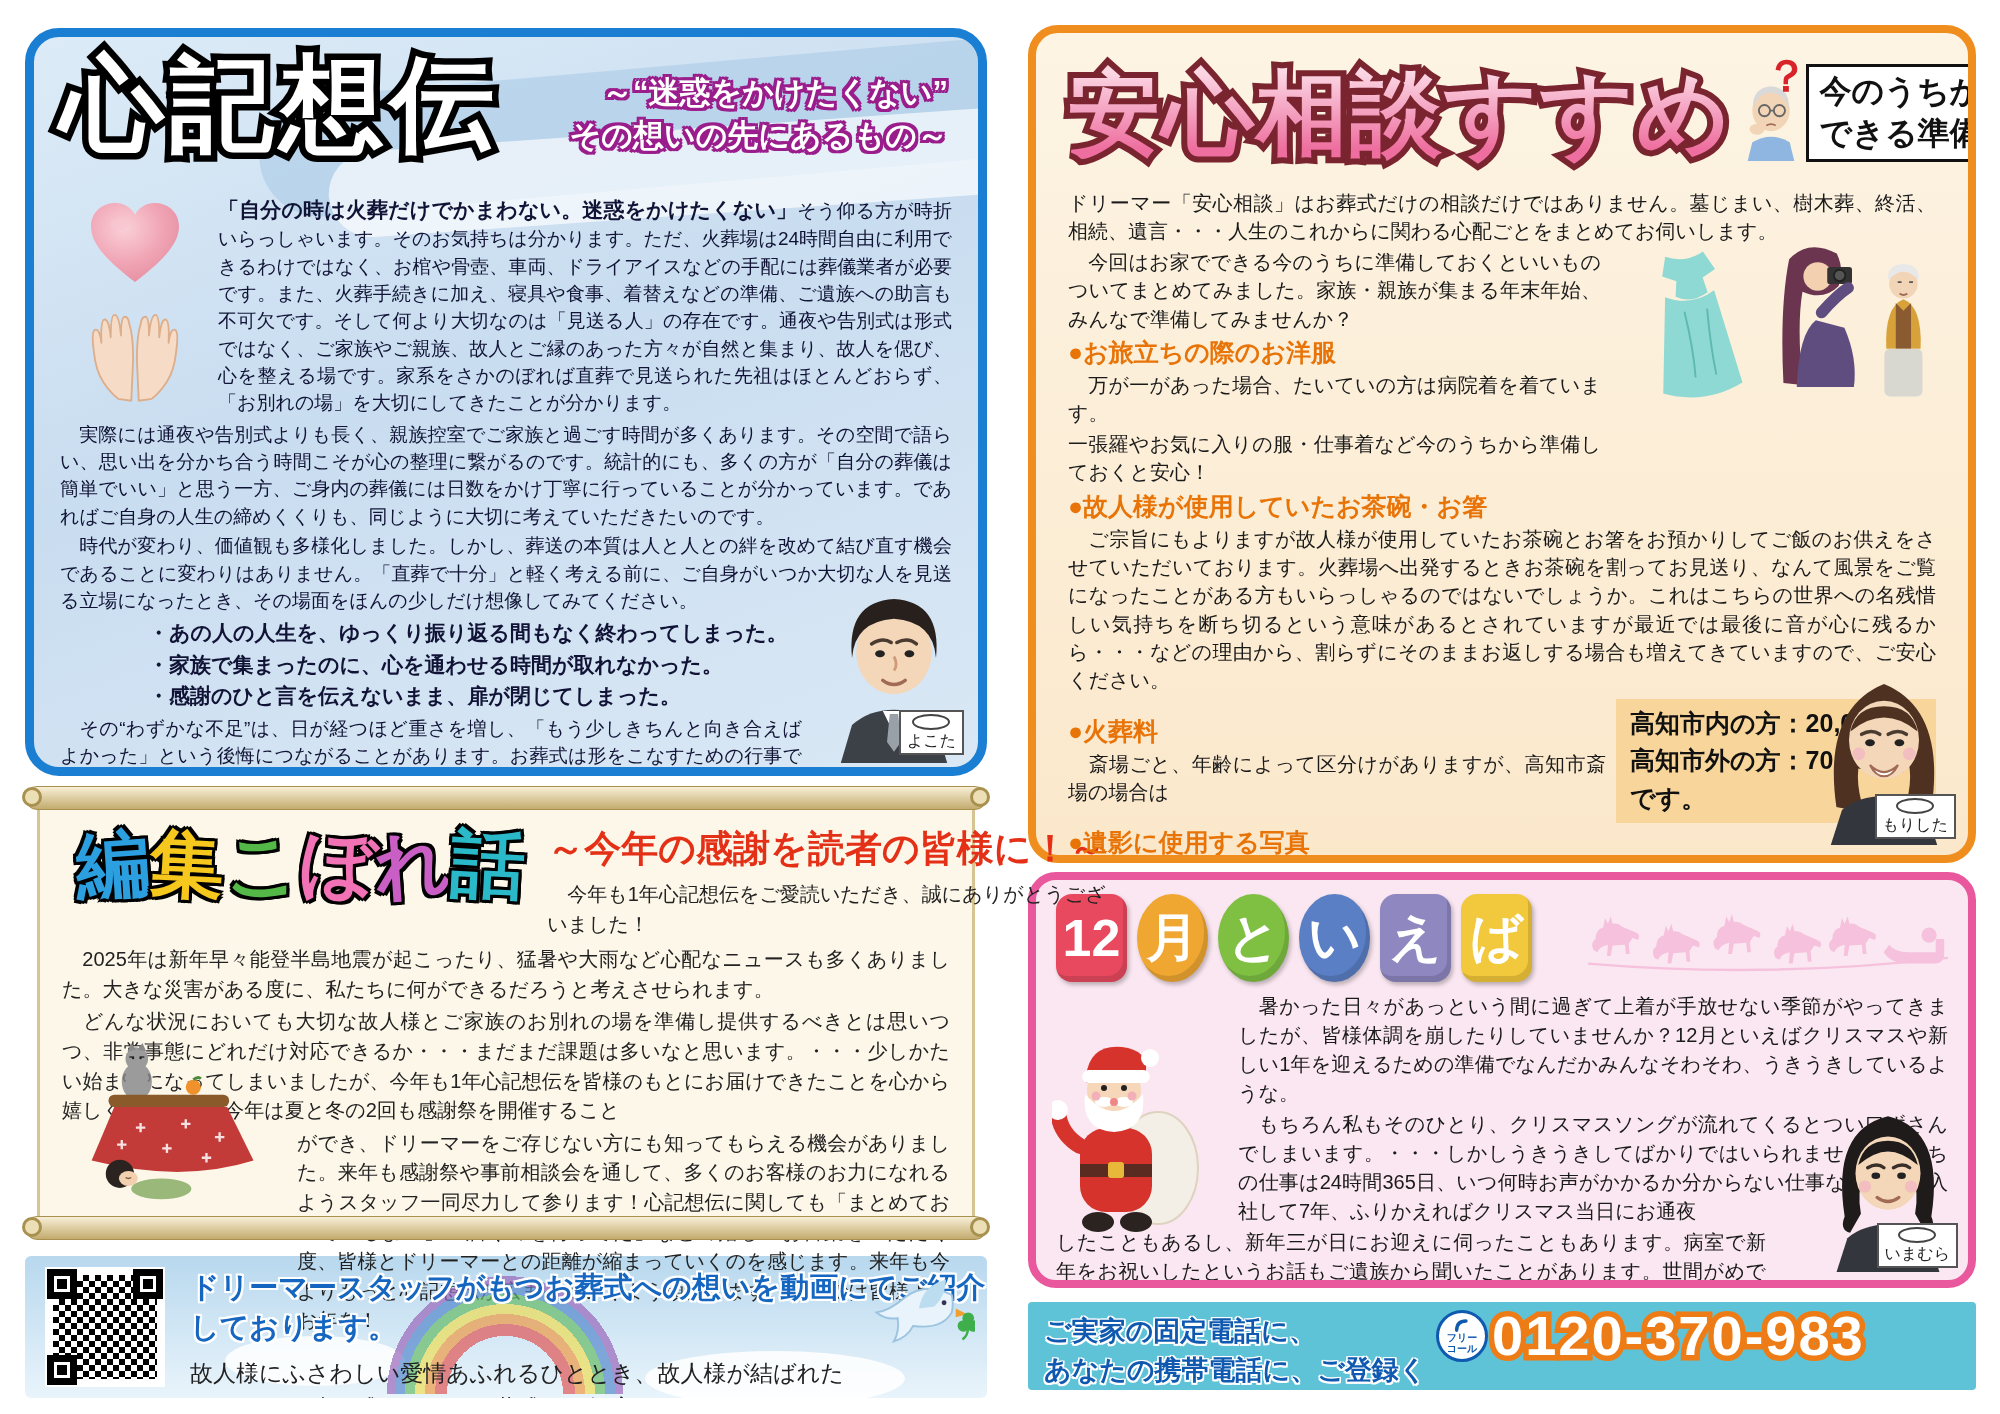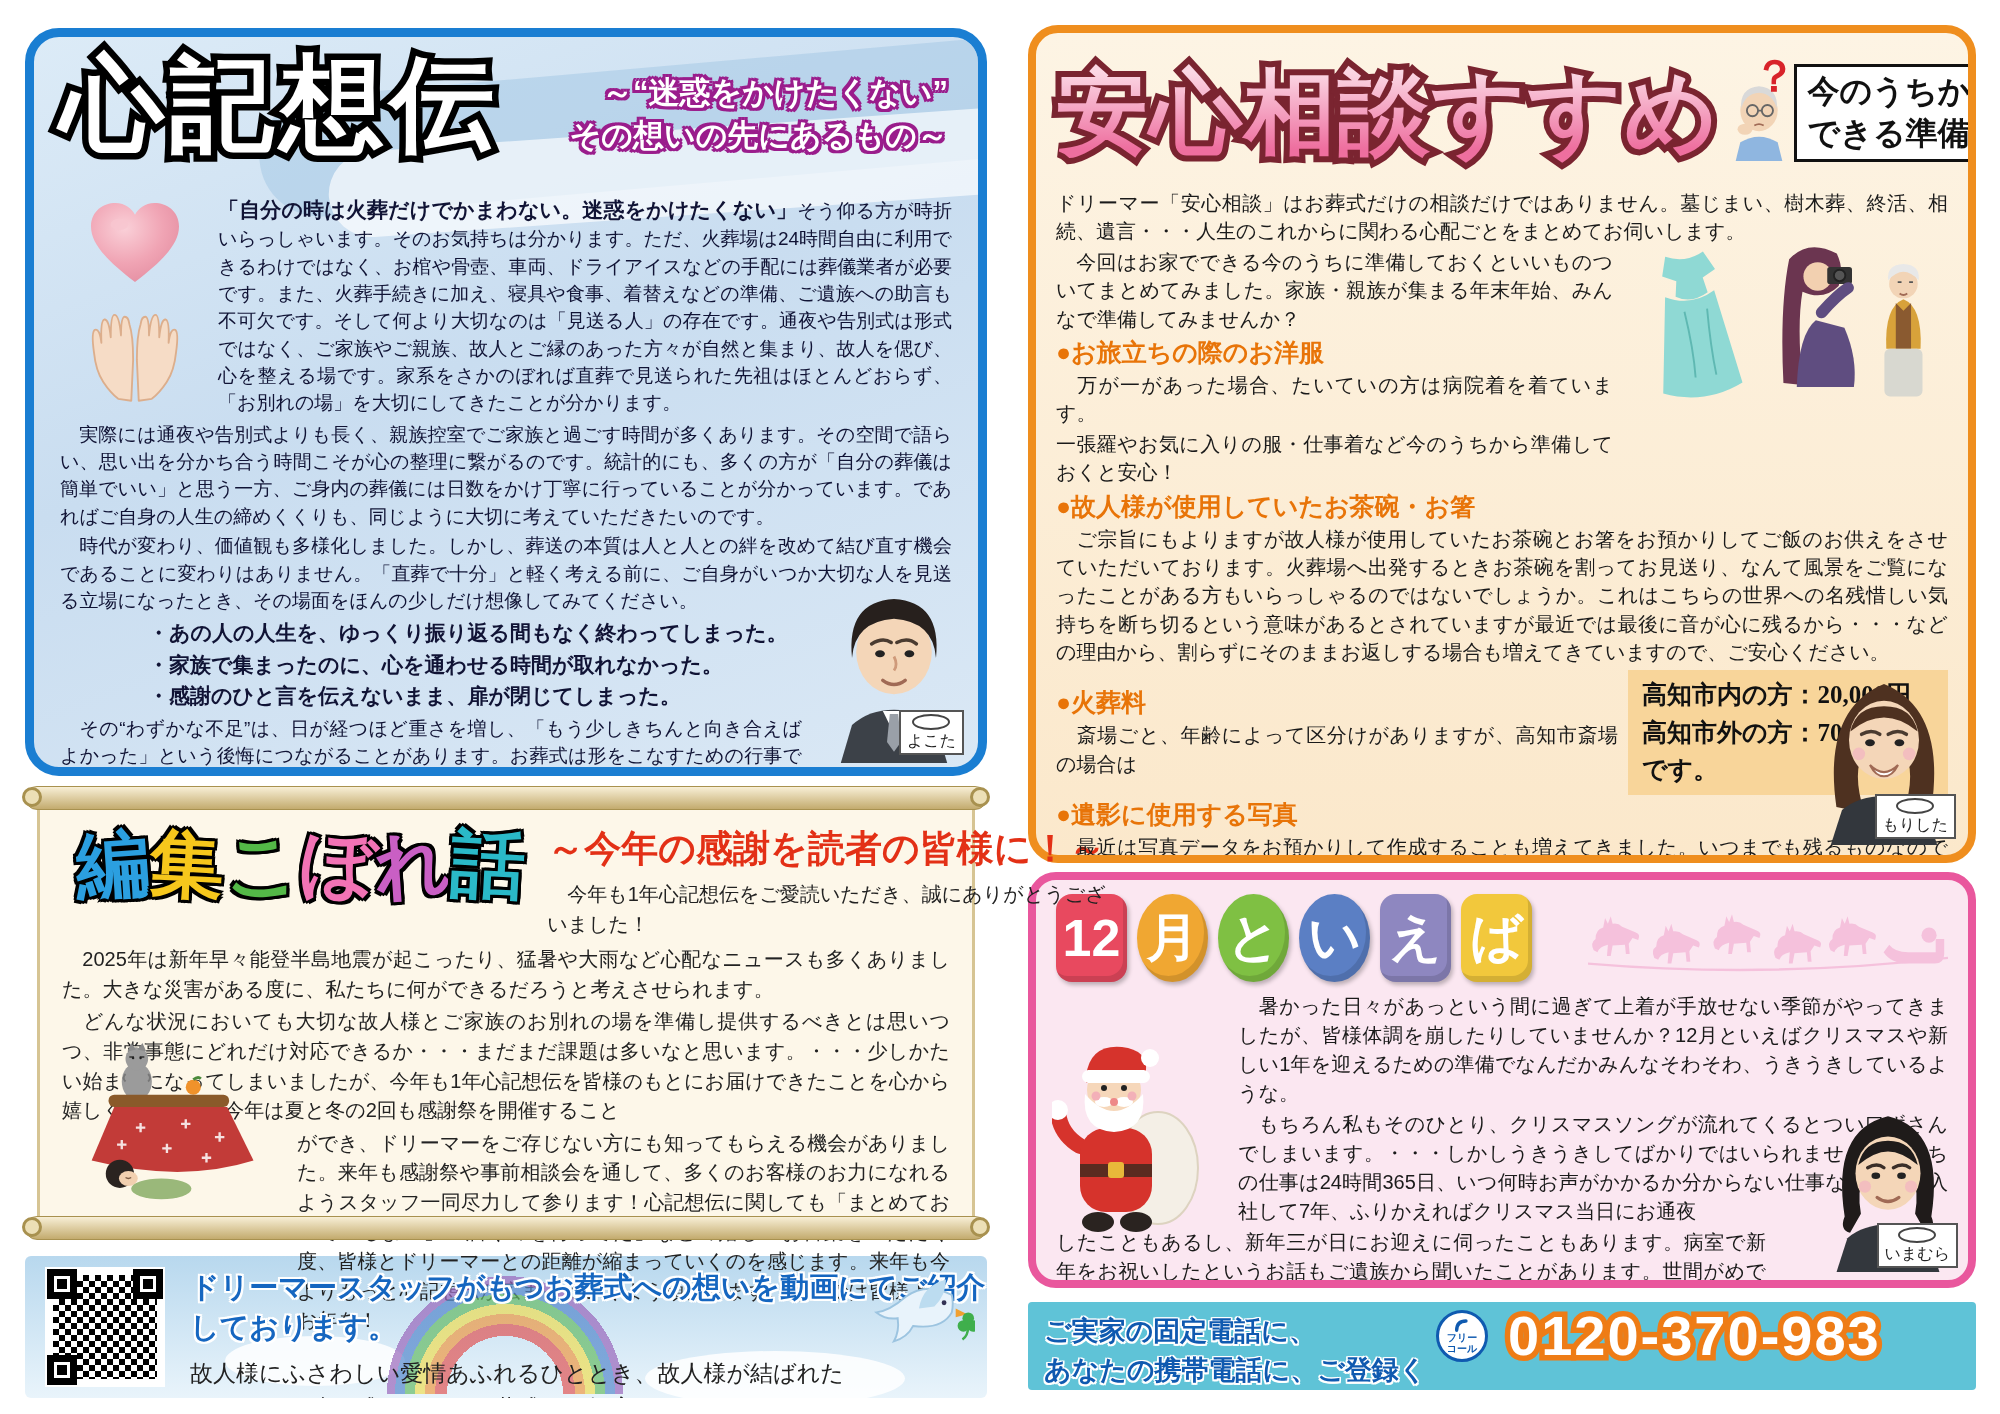--- a/index.html
+++ b/index.html
@@ -72,21 +72,21 @@
   .qr .f{position:absolute;width:30px;height:30px;border:7px solid #000;background:#fff;box-sizing:border-box;}
   .qr .f::after{content:"";position:absolute;inset:3px;background:#000;}
   .qr .f.tl{top:2px;left:2px;} .qr .f.tr{top:2px;right:2px;} .qr .f.bl{bottom:2px;left:2px;}
   .v-text{position:relative;z-index:2;margin-left:165px;padding-top:12px;}
   .v-head{font-size:29px;font-weight:bold;color:#1566c0;margin-bottom:8px;}
   .v-line{font-size:23px;color:#222;line-height:1.5;}
   #dove{position:absolute;right:12px;top:18px;z-index:2;}
 
   
   #p-advice{left:1028px;top:25px;width:948px;height:838px;border:8px solid #ef8e1e;border-radius:30px;
-            background:linear-gradient(#fdf4e4,#fbe8cb);padding:6px 20px;font-family:Liberation Serif, serif;}
+            background:linear-gradient(#fdf4e4,#fbe8cb);padding:6px 32px;}
   .ad-head{display:flex;align-items:center;gap:6px;height:148px;}
   .t-advice{font-size:92px;letter-spacing:2px;line-height:1.2;}
   .t-advice .bg{-webkit-text-stroke:12px #7a2430;}
   .t-advice .fg{background:linear-gradient(#fbd7e4 10%,#ee6f9f 85%);-webkit-background-clip:text;background-clip:text;color:#f08cb0;-webkit-text-fill-color:transparent;}
   .ad-badge-grp{margin-left:auto;display:flex;align-items:center;gap:2px;}
   .eld-wrap{position:relative;padding-top:16px;}
   .qmark{position:absolute;top:-14px;right:-4px;font-size:44px;color:#d8232a;font-weight:bold;}
   .ad-badge{background:#fff;border:3px solid #111;padding:4px 10px;font-size:32px;font-weight:bold;line-height:1.3;color:#111;white-space:nowrap;}
   .body-o{font-size:20px;line-height:1.42;color:#1a1a1a;text-align:justify;margin:2px 0;position:relative;z-index:2;}
   .w-imgs{padding-right:335px;}
@@ -116,21 +116,21 @@
   #av-ima{right:12px;bottom:8px;width:136px;height:172px;}
   #av-ima .nametag{right:-2px;bottom:4px;}
 
   
   #p-contact{left:1028px;top:1302px;width:948px;height:88px;background:#5fc3d7;border-radius:4px;padding:6px 16px;display:flex;}
   .c-left{width:392px;font-size:27px;font-weight:bold;color:#0f5ab0;line-height:1.45;padding-top:4px;flex:none;}
   .c-right{flex:1;display:flex;flex-direction:column;}
   .c-row1{display:flex;align-items:flex-start;height:24px;}
   .c-company{font-size:23px;font-weight:bold;color:#0f5ab0;margin-left:64px;}
   .c-furi{margin-left:auto;padding-right:34px;font-size:16px;font-weight:bold;color:#ee7c16;letter-spacing:2px;}
-  .c-row2{display:flex;align-items:center;gap:20px;}
+  .c-row2{display:flex;align-items:center;gap:4px;}
   .fc-logo{width:52px;height:52px;border:3px solid #0f5ab0;border-radius:50%;background:#fff;display:flex;flex-direction:column;align-items:center;justify-content:center;font-size:10px;font-weight:bold;color:#0f5ab0;line-height:1.1;box-sizing:border-box;flex:none;}
   .c-phone{font-size:56px;letter-spacing:2px;line-height:1;}
   .c-phone .bg{-webkit-text-stroke:11px #ee7c16;}
 </style>
 </head>
 <body>
 
 <div id="page">
 
   <div class="panel" id="p-left">

